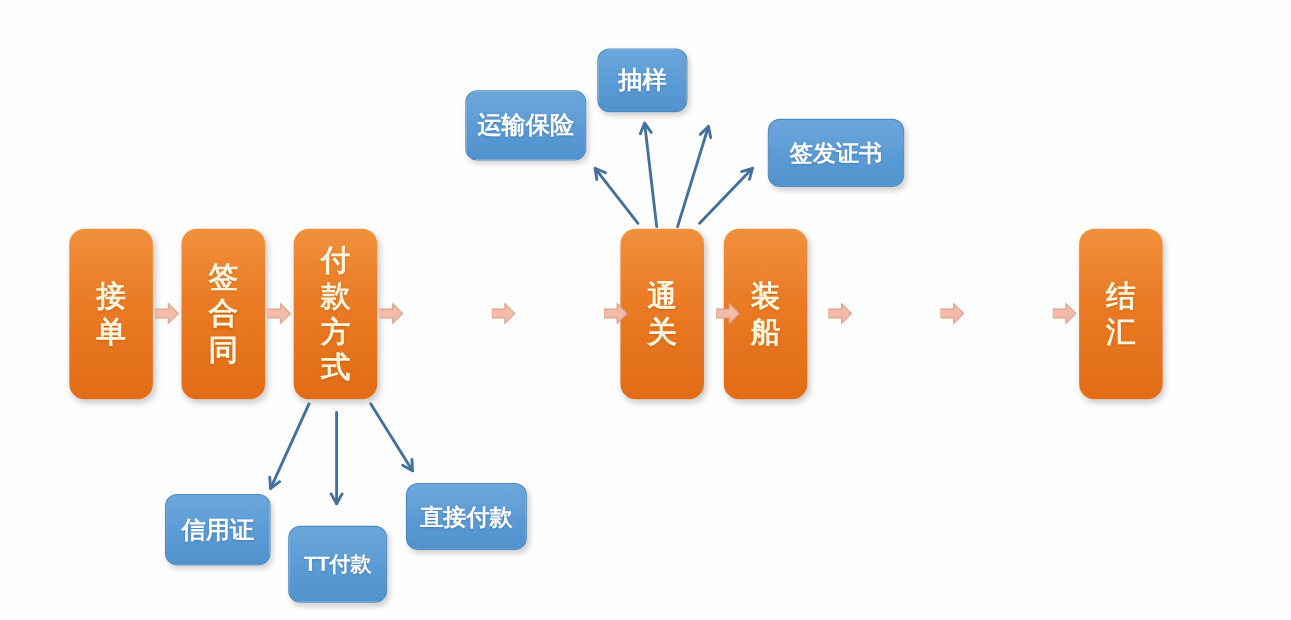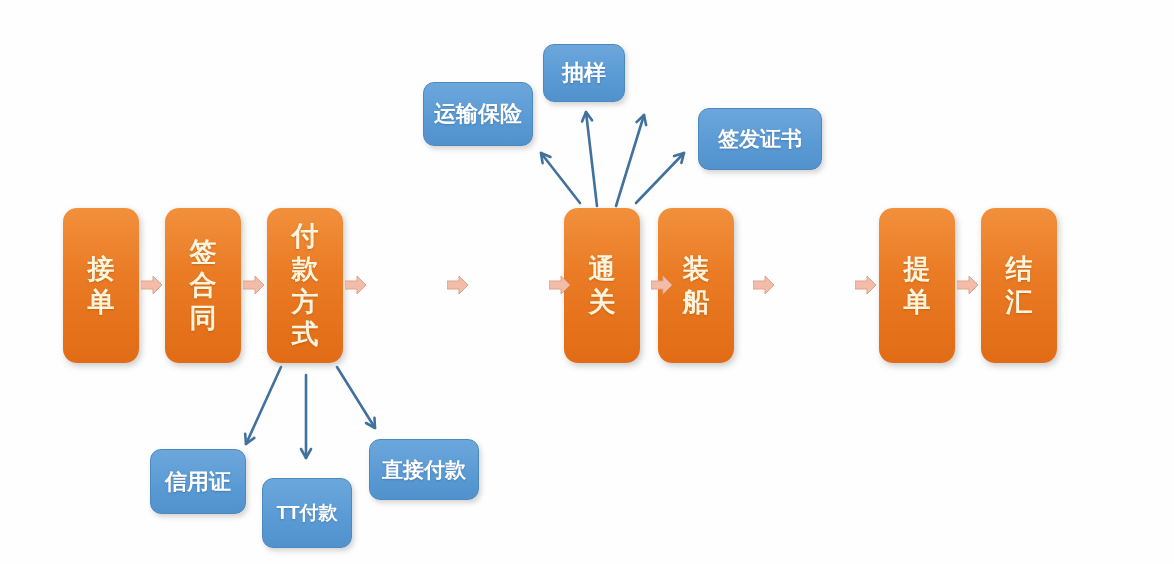--- a/index.html
+++ b/index.html
@@ -95,23 +95,20 @@
     </div>
   <div class="obox" style="left:267px">
       <div class="vtxt">付款方式</div>
     </div>
   <div class="obox" style="left:564px">
       <div class="vtxt">通关</div>
     </div>
   <div class="obox" style="left:658px">
       <div class="vtxt">装船</div>
     </div>
-  <div class="obox" style="left:879px">
-      <div class="vtxt">提单</div>
-    </div>
   <div class="obox" style="left:981px">
       <div class="vtxt">结汇</div>
     </div>
 
   <svg class="flow-arrow" style="left:141px" viewBox="0 0 22 20">
       <polygon points="0,6 12,6 12,1 21,10 12,19 12,14 0,14" fill="#f2bca9" stroke="#dea28b" stroke-width="1"></polygon>
     </svg>
   <svg class="flow-arrow" style="left:243px" viewBox="0 0 22 20">
       <polygon points="0,6 12,6 12,1 21,10 12,19 12,14 0,14" fill="#f2bca9" stroke="#dea28b" stroke-width="1"></polygon>
     </svg>

